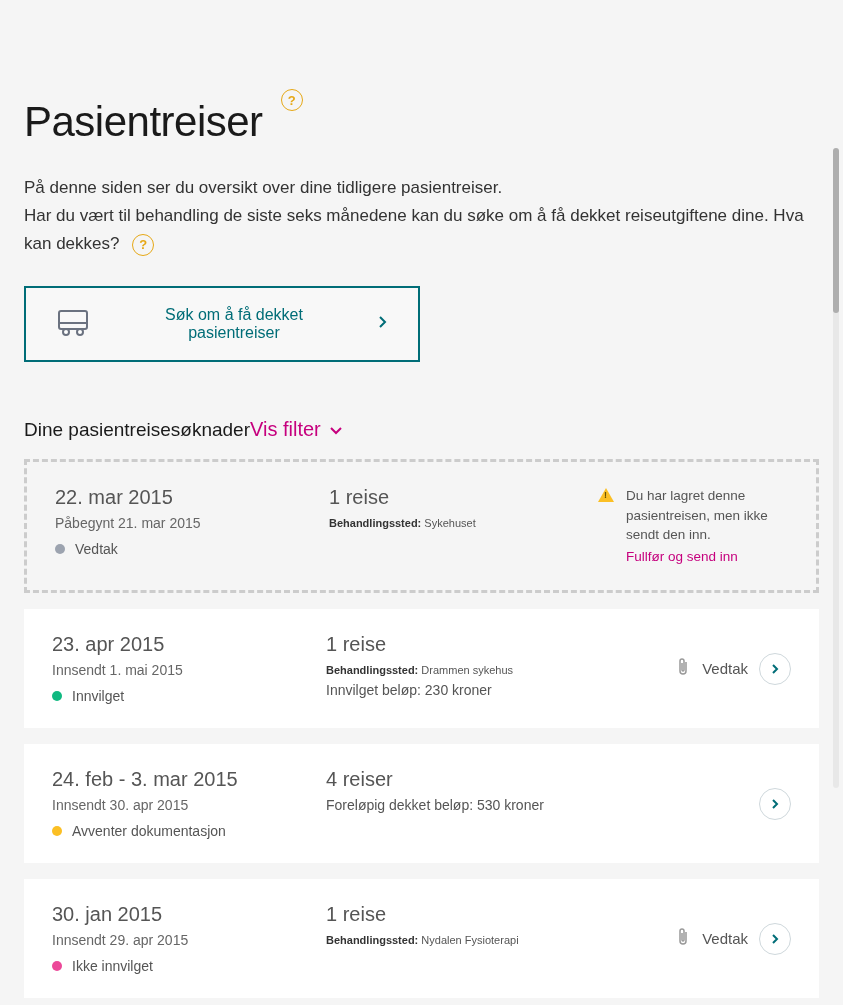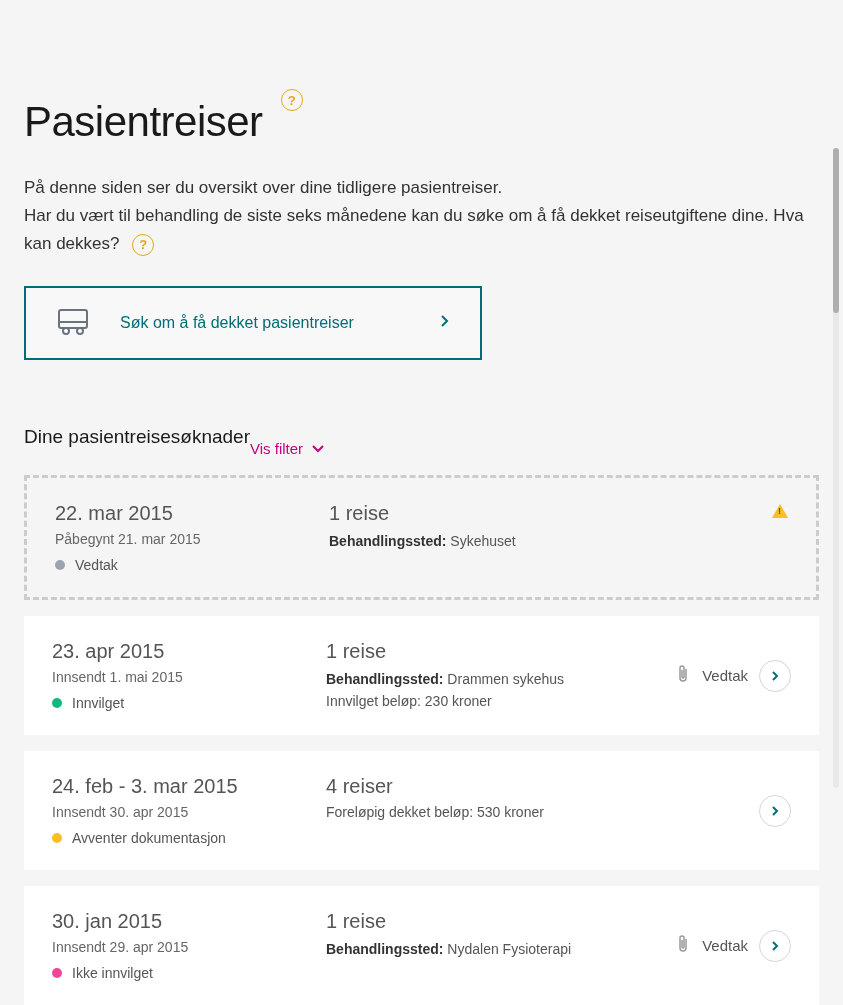--- a/index.html
+++ b/index.html
@@ -54,21 +54,21 @@
       display: inline-flex;
       vertical-align: middle;
       margin-left: 8px;
     }
     .apply-btn {
       display: flex; align-items: center;
       gap: 30px;
       border: 2px solid #006d77;
       background: #f8f8f8;
       padding: 18px 30px;
-      width: 458px;
+      width: 396px;
       cursor: pointer;
       color: #006d77;
       font-size: 16px;
       font-weight: 500;
     }
     .bus-icon { color: #6b7280; }
     .apply-btn .chevron { margin-left: auto; color: #006d77; }
 
     .section-header {
       display: flex;
@@ -78,23 +78,22 @@
       margin-bottom: 18px;
     }
     .section-title {
       font-size: 19px;
       font-weight: 500;
       color: #1a1a1a;
     }
     .filter-toggle {
       display: flex; align-items: center; gap: 8px;
       color: #c6007e;
-      font-size: 15px;
+      font-size: 20px;
       cursor: pointer;
-      margin-top: 24px;
     }
 
     .cards { display: flex; flex-direction: column; gap: 16px; }
 
     .card {
       background: #fff;
       display: flex;
       padding: 24px 28px;
       gap: 24px;
     }
@@ -122,21 +121,21 @@
     .date { font-size: 20px; font-weight: 400; color: #555; margin-bottom: 6px; }
     .subdate { font-size: 14px; color: #666; margin-bottom: 10px; }
     .status { display: flex; align-items: center; gap: 10px; font-size: 14px; color: #555; }
     .dot { width: 10px; height: 10px; border-radius: 50%; display: inline-block; }
     .dot.gray { background: #9ca3af; }
     .dot.green { background: #10b981; }
     .dot.yellow { background: #fbbf24; }
     .dot.pink { background: #ec4899; }
 
     .trips { font-size: 20px; color: #555; margin-bottom: 6px; }
-    .loc { font-size: 14px; color: #555; margin-bottom: 4px; margin-top: 8px; }
+    .loc { font-size: 11px; color: #555; margin-bottom: 4px; margin-top: 8px; }
     .loc .label { font-weight: 600; color: #333; }
     .amount { font-size: 14px; color: #555; margin-top: 6px; }
 
     .attach-icon { color: #999; }
     .vedtak { font-size: 15px; color: #555; }
     .circle-chevron {
       width: 32px; height: 32px;
       border: 1.5px solid #cfd8dc;
       border-radius: 50%;
       display: flex; align-items: center; justify-content: center;
@@ -219,20 +218,24 @@
       </div>
       <div class="col-mid">
         <div class="trips">1 reise</div>
         <div class="loc">
           <span class="label">Behandlingssted:</span>
           <span>Sykehuset</span>
         </div>
       </div>
       <div class="col-right draft-right">
         <span class="warn-icon"></span>
+        <div class="draft-msg">
+          <span>Du har lagret denne pasientreisen, men ikke sendt den inn.</span>
+          <span class="draft-link">Fullfør og send inn</span>
+        </div>
       </div>
     </div>
 
     <div class="card">
       <div class="col-left">
         <div class="date">23. apr 2015</div>
         <div class="subdate">Innsendt 1. mai 2015</div>
         <div class="status">
           <span class="dot green"></span>
           <span>Innvilget</span>

